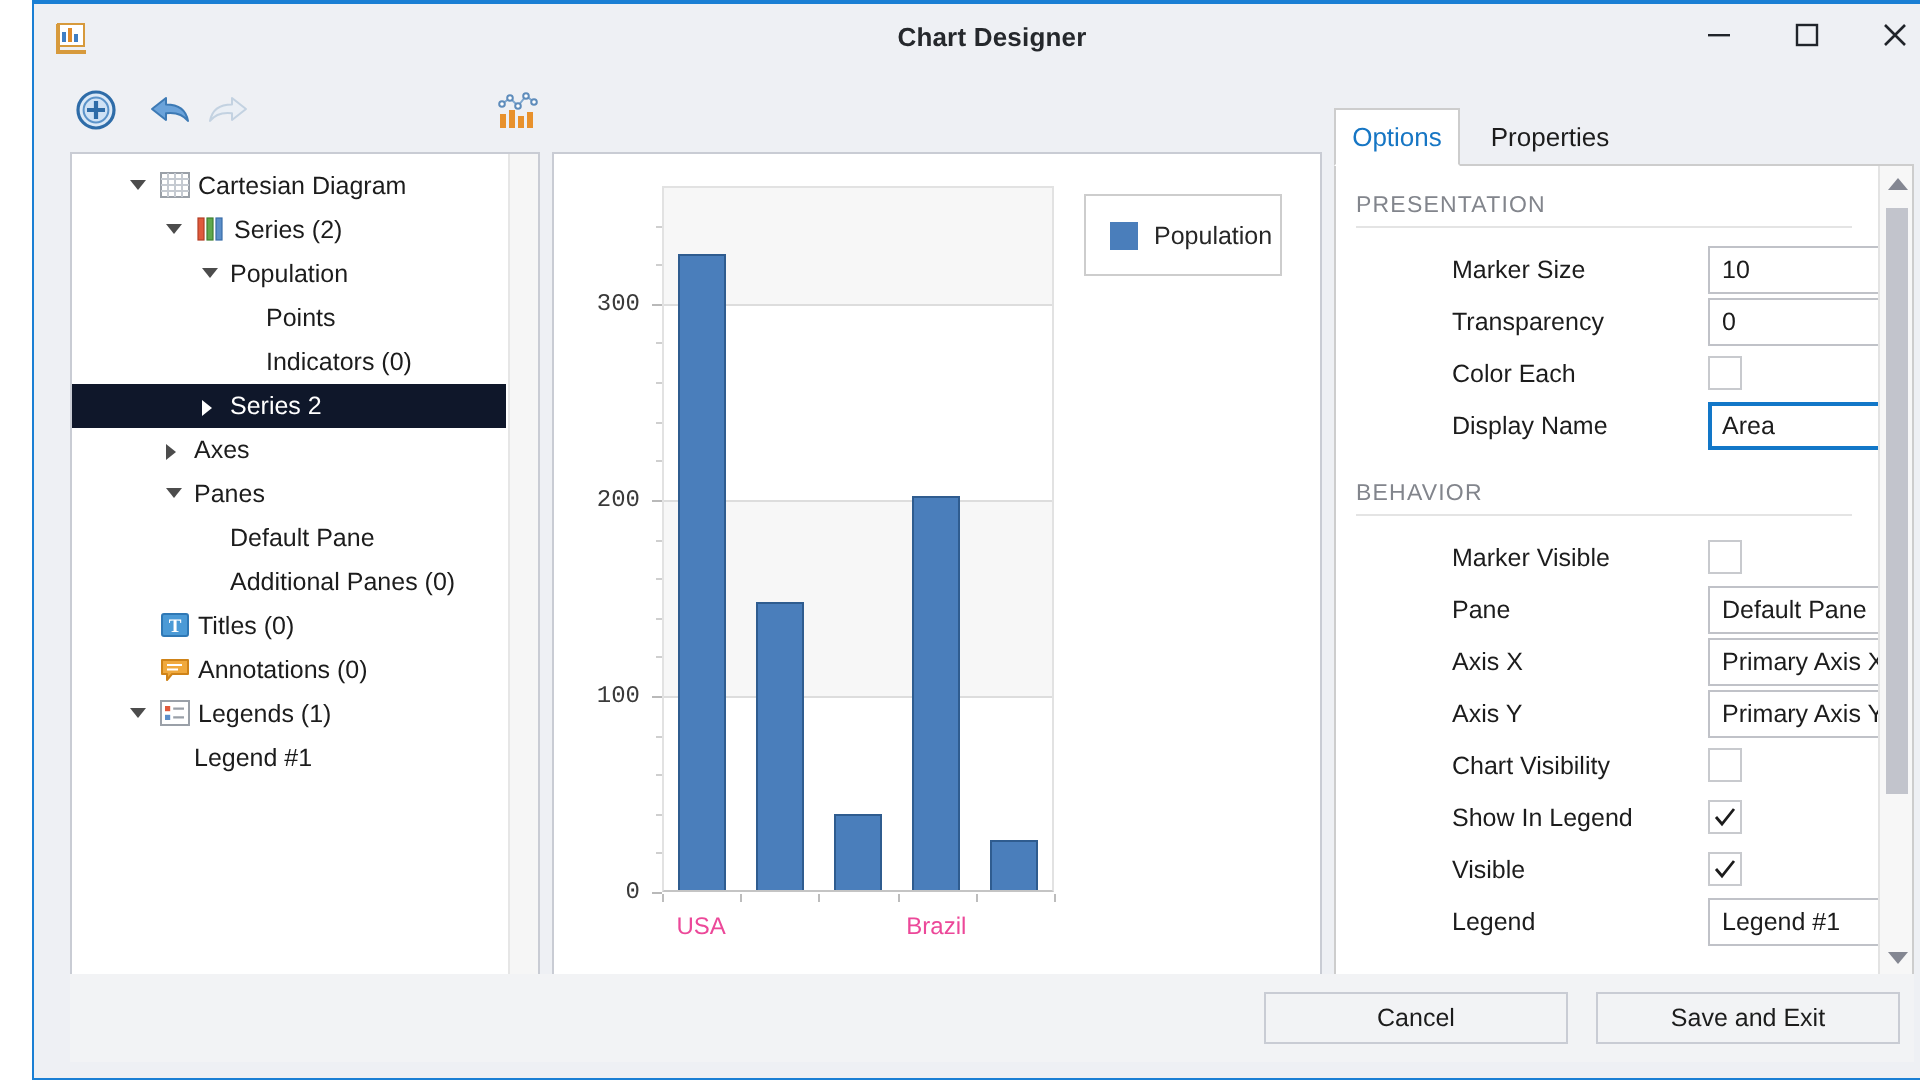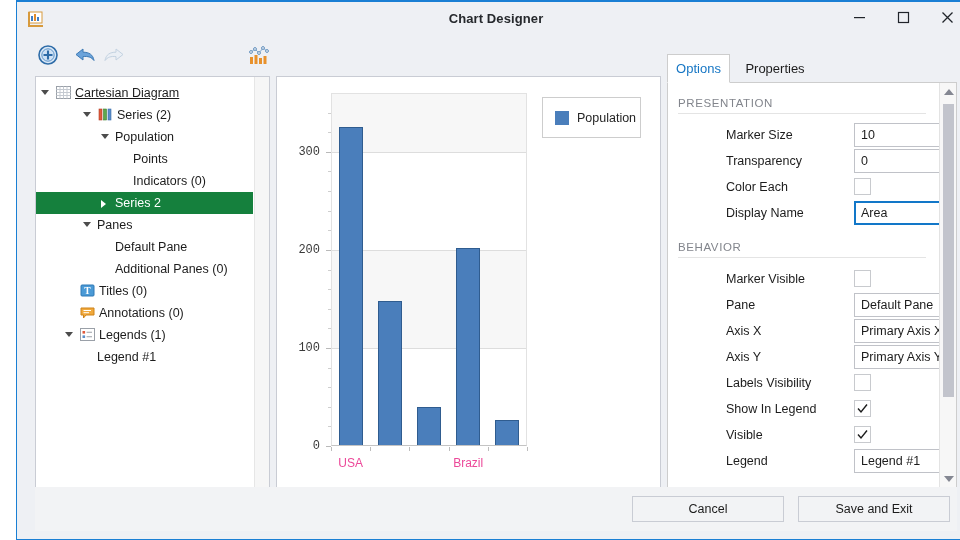--- a/index.html
+++ b/index.html
@@ -69,21 +69,21 @@
     position: absolute; right: 0; top: 0; width: 15px; height: 100%;
     background: #f6f6f6; border-left: 1px solid #e6e6e6;
   }
   .tnode {
     position: relative;
     height: 22px; line-height: 22px;
     font-size: 12.5px; color: #1c1c1c;
     white-space: nowrap;
     display: flex; align-items: center;
   }
-  .tnode.sel { background: #15803d; color: #ffffff; }
+  .tnode.sel { background: #0f172a; color: #ffffff; }
   .tw { width: 18px; height: 22px; flex: 0 0 18px; position: relative; }
   .arrow-down, .arrow-right {
     position: absolute; left: 5px; top: 8px; width: 0; height: 0;
   }
   .arrow-down {
     border-left: 4.5px solid transparent;
     border-right: 4.5px solid transparent;
     border-top: 5px solid #4c4c4c;
   }
   .arrow-right {
@@ -347,21 +347,21 @@
         <rect x="6.5" y="10" width="3" height="9" fill="#e8912c"></rect>
         <rect x="11" y="13" width="3" height="6" fill="#e8912c"></rect>
         <rect x="15.5" y="11" width="3" height="8" fill="#e8912c"></rect>
       </svg>
     </div>
   </div>
 
   <div id="tree-panel">
     <div id="tree-scrolltrack"></div>
     <div id="tree-list" style="position:absolute;left:0;top:5px;right:16px;">
-        <div class="tnode" style=" text-decoration: underline;">
+        <div class="tnode" style="padding-left: 24px;">
           <div class="tw">
             <span class="arrow-down"></span>
           </div>
           <div class="ticon">
             <svg width="15" height="15" viewBox="0 0 15 15">
               <rect x="0.5" y="1.5" width="14" height="12" fill="#fff" stroke="#9aa0a8"></rect>
               <path d="M4 1.5 L4 13.5 M7.5 1.5 L7.5 13.5 M11 1.5 L11 13.5 M0.5 4.5 L14.5 4.5 M0.5 7.5 L14.5 7.5 M0.5 10.5 L14.5 10.5" stroke="#c5cad1" stroke-width="1"></path>
             </svg>
           </div>
           <span class="tlabel">Cartesian Diagram</span>
@@ -391,20 +391,26 @@
         </div>
         <div class="tnode" style="padding-left: 78px;">
           <div class="tw"></div>
           <span class="tlabel">Indicators (0)</span>
         </div>
         <div class="tnode sel" style="padding-left: 60px;">
           <div class="tw">
             <span class="arrow-right"></span>
           </div>
           <span class="tlabel">Series 2</span>
+        </div>
+        <div class="tnode" style="padding-left: 42px;">
+          <div class="tw">
+            <span class="arrow-right"></span>
+          </div>
+          <span class="tlabel">Axes</span>
         </div>
         <div class="tnode" style="padding-left: 42px;">
           <div class="tw">
             <span class="arrow-down"></span>
           </div>
           <span class="tlabel">Panes</span>
         </div>
         <div class="tnode" style="padding-left: 60px;">
           <div class="tw"></div>
           <span class="tlabel">Default Pane</span>
@@ -547,21 +553,21 @@
           </div>
           <div class="frow" style="top: 236px;">
             <div class="flabel">Axis X</div>
             <div class="fselect"><span>Primary Axis X</span><span class="dd"></span></div>
           </div>
           <div class="frow" style="top: 262px;">
             <div class="flabel">Axis Y</div>
             <div class="fselect"><span>Primary Axis Y</span><span class="dd"></span></div>
           </div>
           <div class="frow" style="top: 288px;">
-            <div class="flabel">Labels Visibility</div>
+            <div class="flabel">Chart Visibility</div>
             <div class="fcheck"></div>
           </div>
           <div class="frow" style="top: 314px;">
             <div class="flabel">Show In Legend</div>
             <div class="fcheck">
               <svg width="11" height="11" viewBox="0 0 11 11">
                 <path d="M1 5.5 L4 9 L10 1.5" fill="none" stroke="#1c1c1c" stroke-width="1.4"></path>
               </svg>
             </div>
           </div>

